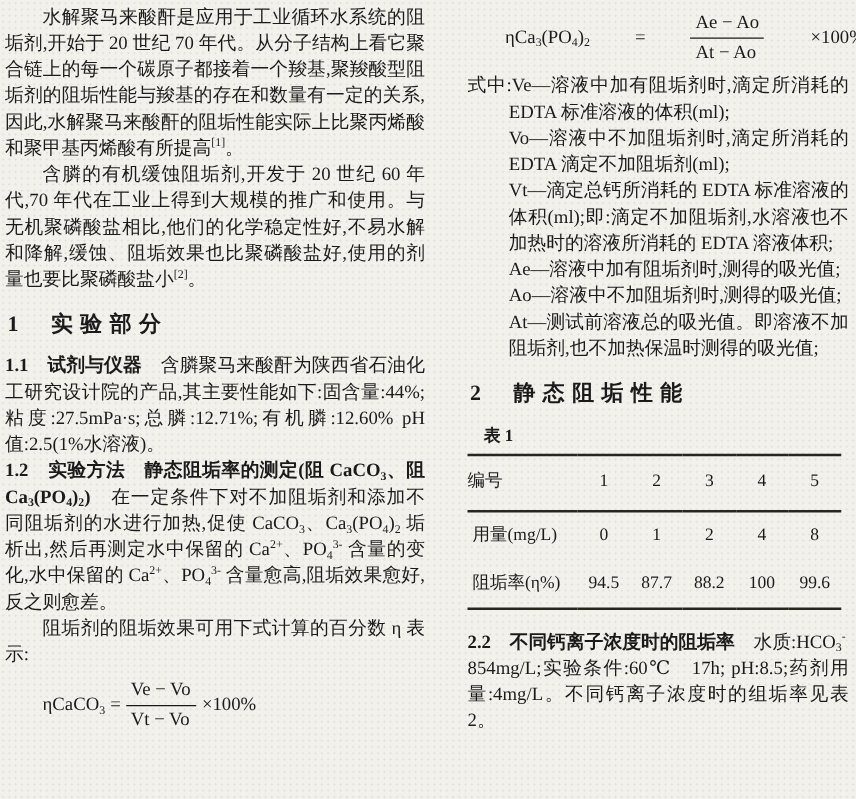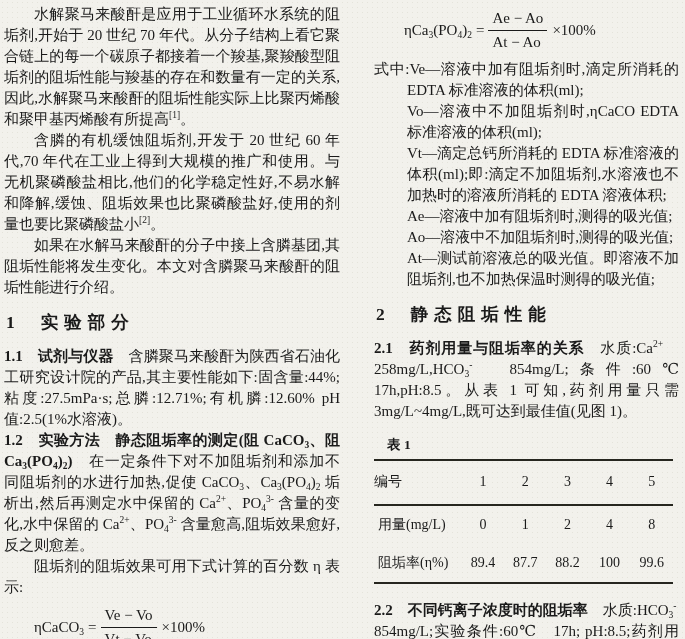--- a/index.html
+++ b/index.html
@@ -105,21 +105,20 @@
   .p21 { margin-top: 2px; }
 </style>
 </head>
 <body>
 
 <div class="page">
 
   <div class="col-left">
     <p class="ind"><span>水解聚马来酸酐是应用于工业循环水系统的阻垢剂,开始于 20 世纪 70 年代。从分子结构上看它聚合链上的每一个碳原子都接着一个羧基,聚羧酸型阻垢剂的阻垢性能与羧基的存在和数量有一定的关系,因此,水解聚马来酸酐的阻垢性能实际上比聚丙烯酸和聚甲基丙烯酸有所提高</span><sup>[1]</sup><span>。</span></p>
     <p class="ind"><span>含膦的有机缓蚀阻垢剂,开发于 20 世纪 60 年代,70 年代在工业上得到大规模的推广和使用。与无机聚磷酸盐相比,他们的化学稳定性好,不易水解和降解,缓蚀、阻垢效果也比聚磷酸盐好,使用的剂量也要比聚磷酸盐小</span><sup>[2]</sup><span>。</span></p>
-    <p class="ind"><span>如果在水解马来酸酐的分子中接上含膦基团,其阻垢性能将发生变化。本文对含膦聚马来酸酐的阻垢性能进行介绍。</span></p>
 
     <div class="sec">
       <span class="sec-num">1</span>
       <span class="sec-title">实验部分</span>
     </div>
 
     <p><span class="b">1.1　试剂与仪器</span><span>　含膦聚马来酸酐为陕西省石油化工研究设计院的产品,其主要性能如下:固含量:44%;粘度:27.5mPa·s;总膦:12.71%;有机膦:12.60% pH值:2.5(1%水溶液)。</span></p>
     <p><span class="b">1.2　实验方法　静态阻垢率的测定(阻 CaCO</span><sub class="b">3</sub><span class="b">、阻 Ca</span><sub class="b">3</sub><span class="b">(PO</span><sub class="b">4</sub><span class="b">)</span><sub class="b">2</sub><span class="b">)</span><span>　在一定条件下对不加阻垢剂和添加不同阻垢剂的水进行加热,促使 CaCO</span><sub>3</sub><span>、Ca</span><sub>3</sub><span>(PO</span><sub>4</sub><span>)</span><sub>2</sub><span> 垢析出,然后再测定水中保留的 Ca</span><sup>2+</sup><span>、PO</span><sub>4</sub><sup>3-</sup><span> 含量的变化,水中保留的 Ca</span><sup>2+</sup><span>、PO</span><sub>4</sub><sup>3-</sup><span> 含量愈高,阻垢效果愈好,反之则愈差。</span></p>
     <p class="ind"><span>阻垢剂的阻垢效果可用下式计算的百分数 η 表示:</span></p>
 
@@ -129,47 +128,46 @@
       <span class="frac">
         <span class="num">Ve − Vo</span>
         <span class="den">Vt − Vo</span>
       </span>
       <span class="mult">×100%</span>
     </div>
   </div>
 
   <div class="col-right">
 
-    <div class="formula" style="margin-top:4px;">
+    <div class="formula" style="margin-top:4px;gap:32px;">
       <span><span>ηCa</span><sub>3</sub><span>(PO</span><sub>4</sub><span>)</span><sub>2</sub></span>
       <span class="eq">=</span>
       <span class="frac">
         <span class="num">Ae − Ao</span>
         <span class="den">At − Ao</span>
       </span>
       <span class="mult">×100%</span>
     </div>
 
     <div class="notes">
       <div class="note note-first">
         <span>式中:</span><span>Ve—溶液中加有阻垢剂时,滴定所消耗的 EDTA 标准溶液的体积(ml);</span>
       </div>
-      <div class="note">Vo—溶液中不加阻垢剂时,ηCaCO EDTA 标准溶液的体积(ml);</div>
+      <div class="note">Vo—溶液中不加阻垢剂时,滴定所消耗的 EDTA 滴定不加阻垢剂(ml);</div>
       <div class="note">Vt—滴定总钙所消耗的 EDTA 标准溶液的体积(ml);即:滴定不加阻垢剂,水溶液也不加热时的溶液所消耗的 EDTA 溶液体积;</div>
       <div class="note">Ae—溶液中加有阻垢剂时,测得的吸光值;</div>
       <div class="note">Ao—溶液中不加阻垢剂时,测得的吸光值;</div>
       <div class="note">At—测试前溶液总的吸光值。即溶液不加阻垢剂,也不加热保温时测得的吸光值;</div>
     </div>
 
     <div class="sec">
       <span class="sec-num">2</span>
       <span class="sec-title">静态阻垢性能</span>
     </div>
 
-    <p class="p21"><span class="b">2.1　药剂用量与阻垢率的关系</span><span>　水质:Ca</span><sup>2+</sup><span>　258mg/L,HCO</span><sub>3</sub><sup>-</sup><span>　854mg/L;条件:60℃　17h,pH:8.5。从表 1 可知,药剂用量只需 3mg/L~4mg/L,既可达到最佳值(见图 1)。</span></p>
 
     <div class="tcap">表 1</div>
 
     <table class="t1">
       <tbody>
         <tr>
           <td>编号</td>
           <td>1</td>
           <td>2</td>
           <td>3</td>
@@ -179,21 +177,21 @@
         <tr>
           <td>用量(mg/L)</td>
           <td>0</td>
           <td>1</td>
           <td>2</td>
           <td>4</td>
           <td>8</td>
         </tr>
         <tr>
           <td>阻垢率(η%)</td>
-          <td>89.4</td>
+          <td>94.5</td>
           <td>87.7</td>
           <td>88.2</td>
           <td>100</td>
           <td>99.6</td>
         </tr>
       </tbody>
     </table>
 
     <p class="p22"><span class="b">2.2　不同钙离子浓度时的阻垢率</span><span>　水质:HCO</span><sub>3</sub><sup>-</sup><span>　854mg/L;实验条件:60℃　17h; pH:8.5;药剂用量:4mg/L。不同钙离子浓度时的组垢率见表 2。</span></p>
   </div>

